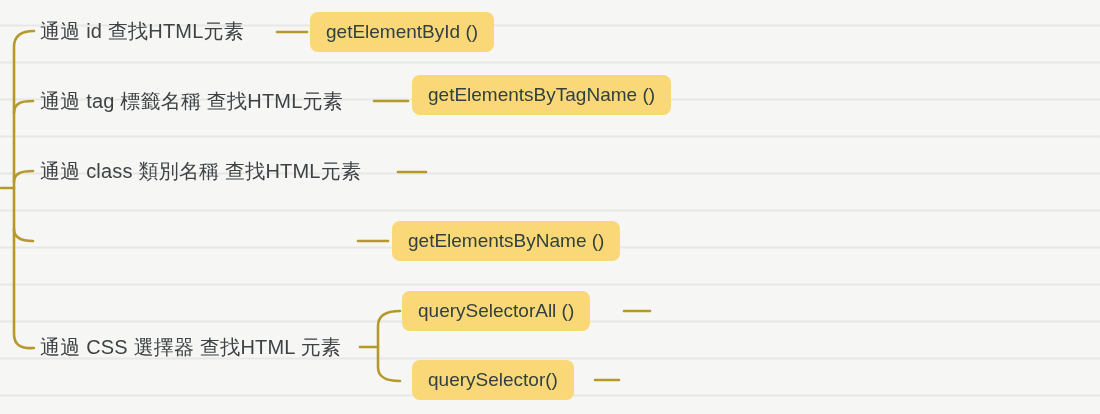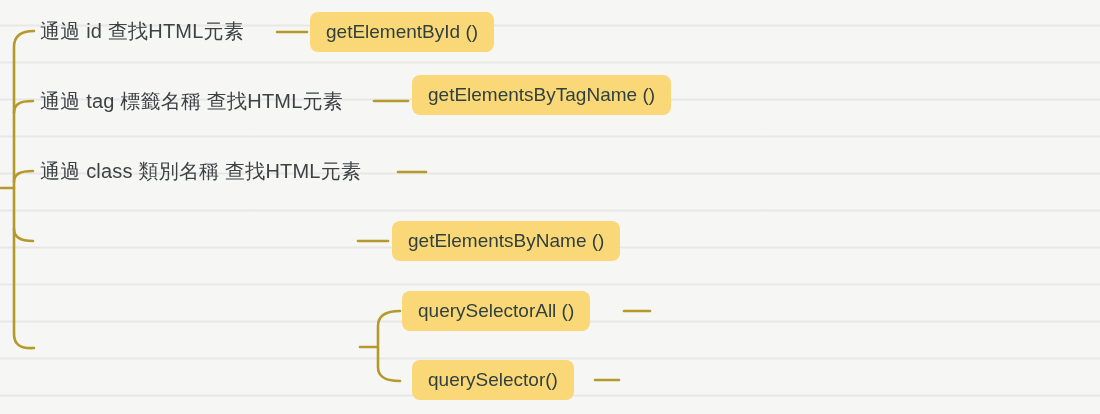--- a/index.html
+++ b/index.html
@@ -55,20 +55,21 @@
     <path d="M 360,347 L 377,347"></path>
     <path d="M 400,311 C 387,311 378,315 378,326 L 378,367 C 378,378 387,381 400,381"></path>
 
     <path d="M 624,311 L 650,311"></path>
     <path d="M 595,380 L 619,380"></path>
   </svg>
 
   <div class="label" style="left:40px;top:31px">通過 id 查找HTML元素</div>
   <div class="label" style="left:40px;top:101px">通過 tag 標籤名稱 查找HTML元素</div>
   <div class="label" style="left:40px;top:171px">通過 class 類別名稱 查找HTML元素</div>
+  <div class="label" style="left:40px;top:347px">通過 CSS 選擇器 查找HTML 元素</div>
 
   <div class="node" style="left:310px;top:12px">getElementById ()</div>
   <div class="node" style="left:412px;top:75px">getElementsByTagName ()</div>
   <div class="node" style="left:392px;top:221px">getElementsByName ()</div>
   <div class="node" style="left:402px;top:291px">querySelectorAll ()</div>
   <div class="node" style="left:412px;top:360px">querySelector()</div>
 
 
 </div>
 

